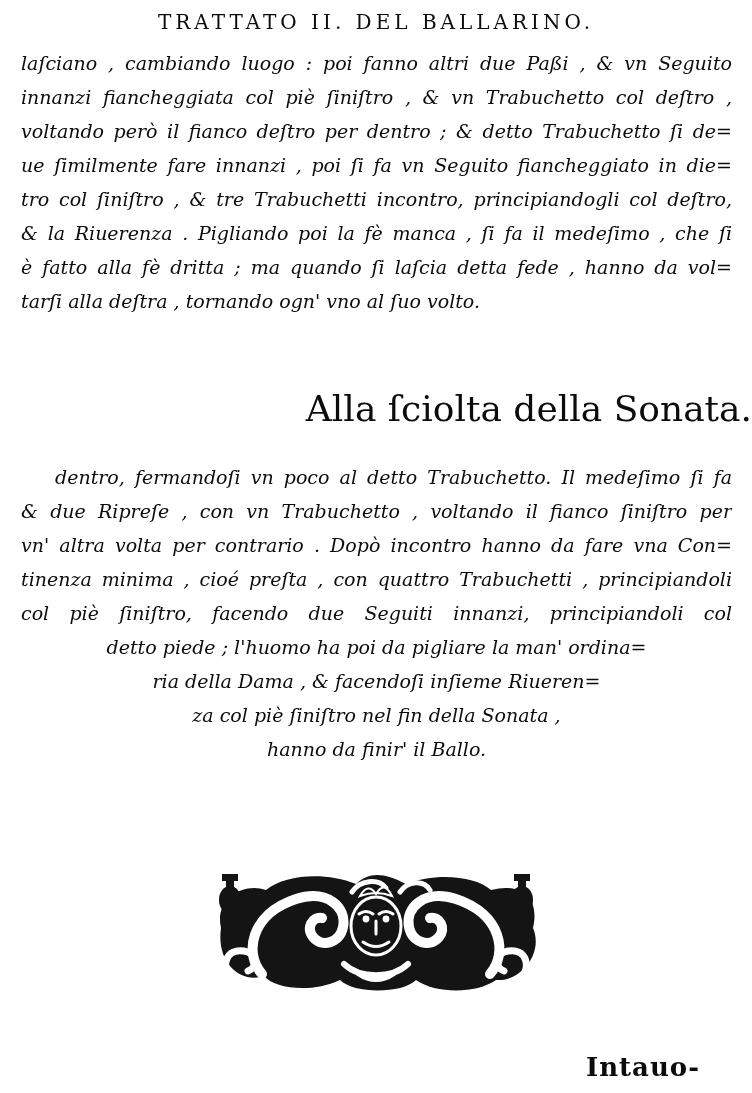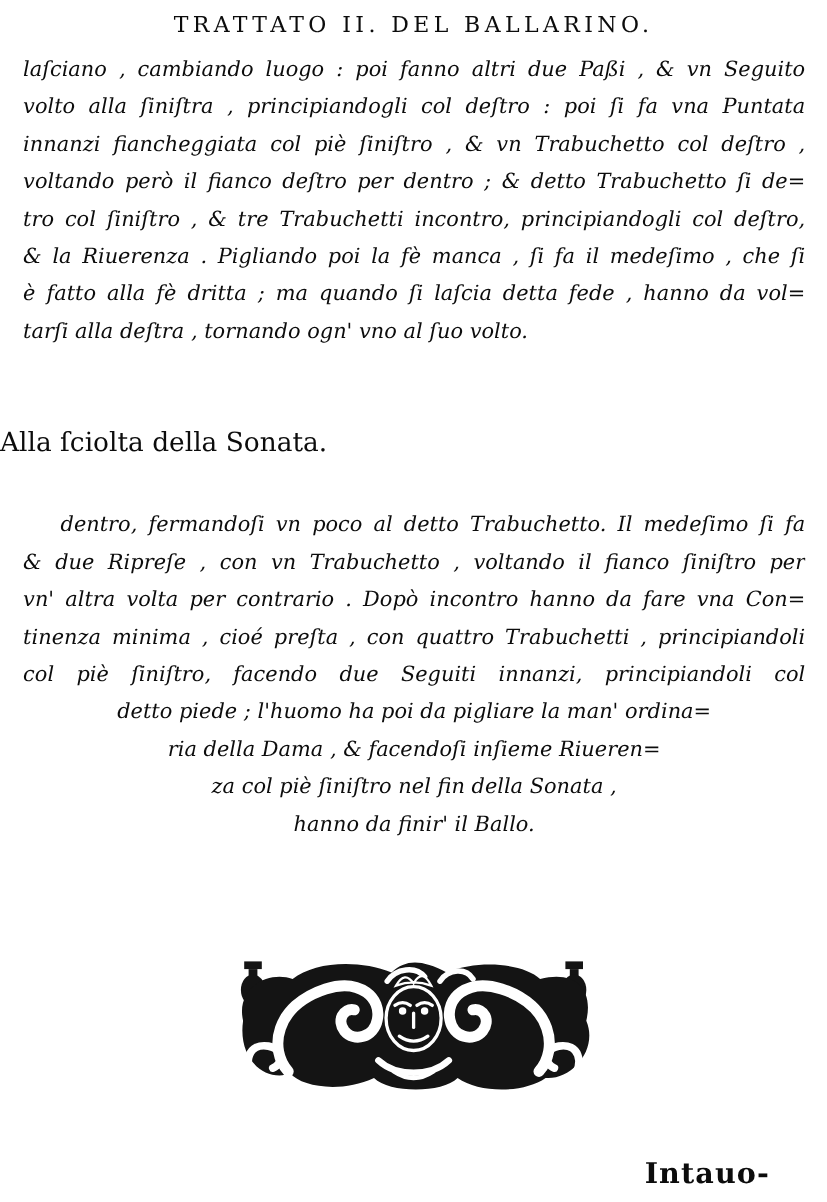--- a/index.html
+++ b/index.html
@@ -49,22 +49,22 @@
   #para2 .line:first-child { text-indent: 34px; }
   #para2 .line:nth-child(n+6) {
     text-align: center;
     text-align-last: center;
   }
   .section-heading {
     position: absolute;
     top: 388px;
     left: 0;
     right: 0;
-    text-align: left;
-    font-size: 24px;
+    text-align: right;
+    font-size: 36px;
     font-style: normal;
     white-space: nowrap;
   }
   .ornament {
     position: absolute;
     top: 866px;
     left: 50%;
     transform: translateX(-50%);
   }
   .catchword {
@@ -78,23 +78,23 @@
 </style>
 </head>
 <body>
 
 <div class="page">
 
   <div class="running-head">TRATTATO II. DEL BALLARINO.</div>
 
   <div class="para" id="para1">
       <div class="line">laſciano , cambiando luogo : poi fanno altri due Paßi , &amp; vn Seguito</div>
-      <div class="line">volto alla ſiniſtra , principiandogli col deſtro : poi ſi fa vna Puntata</div>
       <div class="line">innanzi fiancheggiata col piè ſiniſtro , &amp; vn Trabuchetto col deſtro ,</div>
       <div class="line">voltando però il fianco deſtro per dentro ; &amp; detto Trabuchetto ſi de=</div>
+      <div class="line">ue ſimilmente fare innanzi , poi ſi fa vn Seguito fiancheggiato in die=</div>
       <div class="line">tro col ſiniſtro , &amp; tre Trabuchetti incontro, principiandogli col deſtro,</div>
       <div class="line">&amp; la Riuerenza .  Pigliando poi la fè manca , ſi fa il medeſimo , che ſi</div>
       <div class="line">è fatto alla fè dritta ; ma quando ſi laſcia detta fede , hanno da vol=</div>
       <div class="line">tarſi alla deſtra ,  tornando ogn' vno al ſuo volto.</div>
     </div>
 
   <div class="section-heading">Alla ſciolta della Sonata.</div>
 
   <div class="para" id="para2">
       <div class="line">dentro, fermandoſi vn poco al detto Trabuchetto.  Il medeſimo ſi fa</div>

